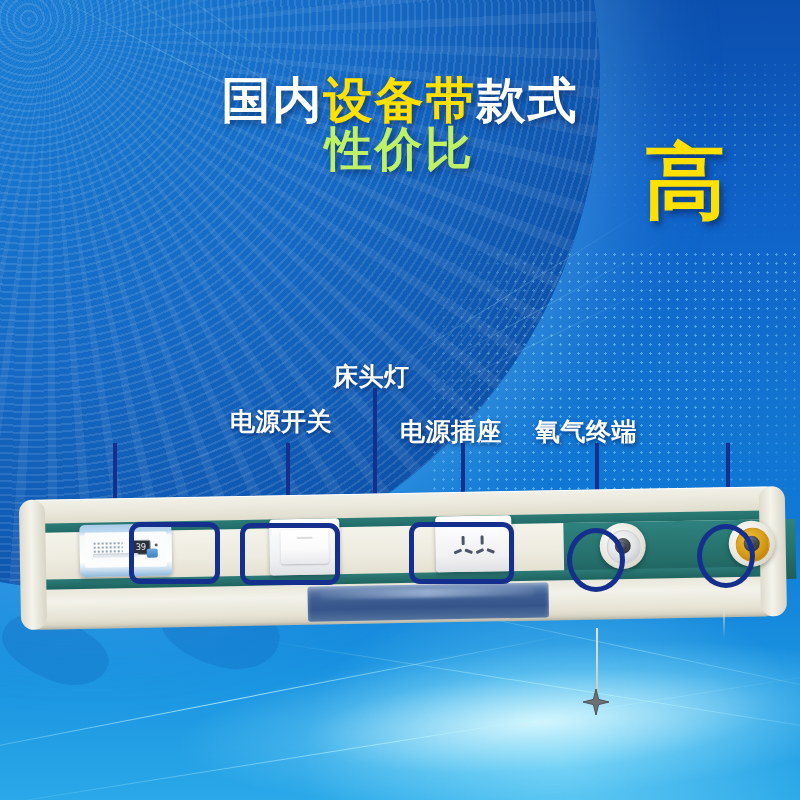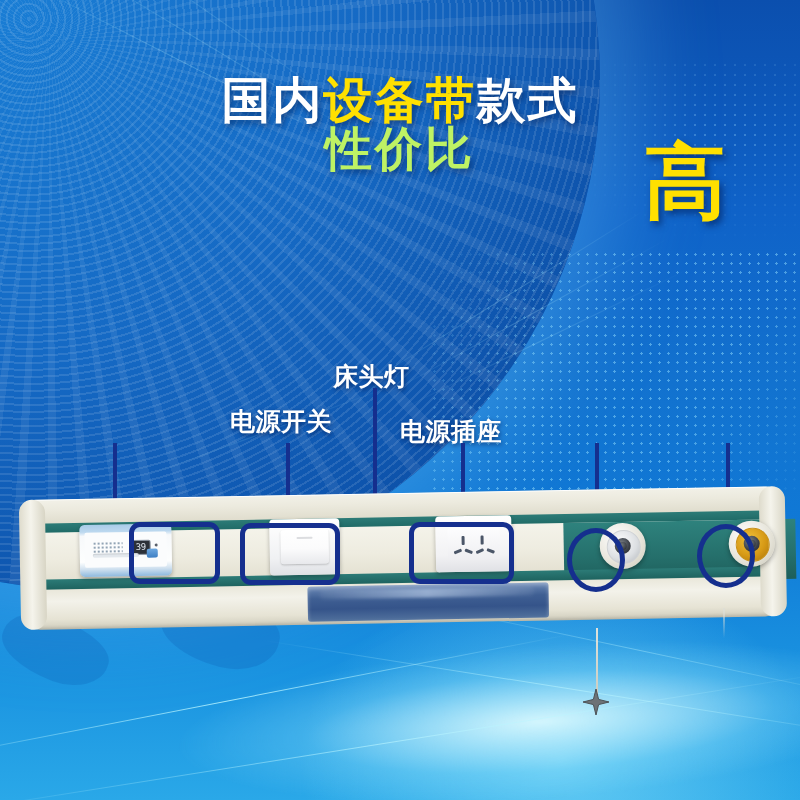--- a/index.html
+++ b/index.html
@@ -224,20 +224,21 @@
 
   <div class="headline">
     <div class="hl-row1"><span>国内</span><span class="hi">设备带</span><span>款式</span></div>
     <div class="hl-row2">性价比</div>
   </div>
   <div class="hl-big">高</div>
 
   <div class="callout" style="left:230px;top:405px;">电源开关</div>
   <div class="callout" style="left:333px;top:360px;">床头灯</div>
   <div class="callout" style="left:400px;top:415px;">电源插座</div>
+  <div class="callout" style="left:535px;top:415px;">氧气终端</div>
 
   <div class="leader" style="left:113px;top:443px;height:80px;"></div>
   <div class="leader" style="left:286px;top:443px;height:80px;"></div>
   <div class="leader" style="left:373px;top:388px;height:220px;"></div>
   <div class="leader" style="left:461px;top:443px;height:80px;"></div>
   <div class="leader" style="left:595px;top:443px;height:92px;"></div>
   <div class="leader" style="left:726px;top:443px;height:90px;"></div>
 
   <div class="panel">
 

